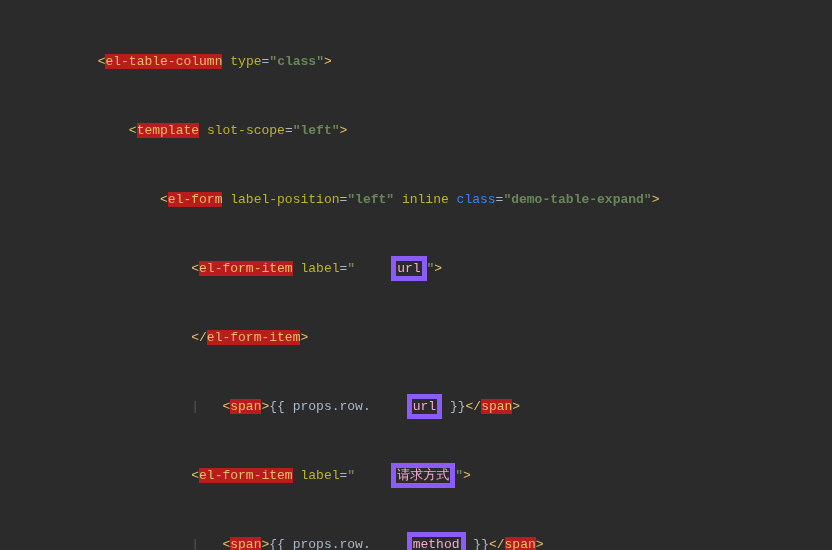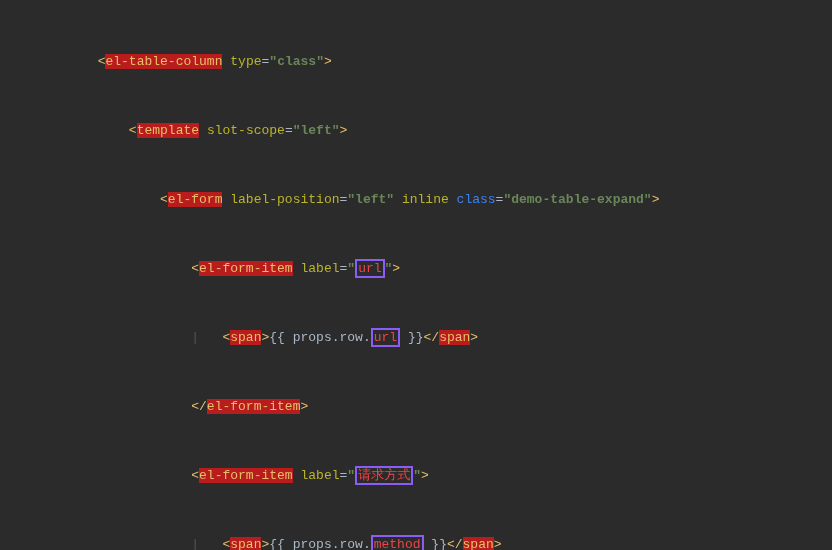--- a/index.html
+++ b/index.html
@@ -24,41 +24,42 @@
   }
   .bracket { color: #e8bf6a; }
   .tag { background: #b91c1c; color: #e8bf6a; }
   .attr { color: #bbb529; }
   .eq { color: #a9b7c6; }
   .strq { color: #6a8759; font-weight: bold; }
   .class-attr { color: #3b82f6; }
   .expr { color: #a9b7c6; }
   .guide { color: #555; }
   .boxed {
-    border: 2px solid #8b5cf6;
+    border: 5px solid #8b5cf6;
     padding: 0 1px;
-    color: #ef4444;
+    color: #f9a8d4;
+    margin-left: 36px;
   }
 </style>
 </head>
 <body>
 
 <div class="editor">
 
 <div class="line">            <span class="bracket">&lt;</span><span class="tag">el-table-column</span> <span class="attr">type</span><span class="eq">=</span><span class="strq">"</span><span class="strq">class</span><span class="strq">"</span><span class="bracket">&gt;</span></div>
 
 <div class="line">                <span class="bracket">&lt;</span><span class="tag">template</span> <span class="attr">slot-scope</span><span class="eq">=</span><span class="strq">"</span><span class="strq">left</span><span class="strq">"</span><span class="bracket">&gt;</span></div>
 
 <div class="line">                    <span class="bracket">&lt;</span><span class="tag">el-form</span> <span class="attr">label-position</span><span class="eq">=</span><span class="strq">"</span><span class="strq">left</span><span class="strq">"</span> <span class="attr">inline</span> <span class="class-attr">class</span><span class="eq">=</span><span class="strq">"</span><span class="strq">demo-table-expand</span><span class="strq">"</span><span class="bracket">&gt;</span></div>
 
 <div class="line">                        <span class="bracket">&lt;</span><span class="tag">el-form-item</span> <span class="attr">label</span><span class="eq">=</span><span class="strq">"</span><span class="boxed">url</span><span class="strq">"</span><span class="bracket">&gt;</span></div>
 
+<div class="line">                        <span class="bracket">&lt;/</span><span class="tag">el-form-item</span><span class="bracket">&gt;</span></div>
+
 <div class="line">                        <span class="guide">|</span>   <span class="bracket">&lt;</span><span class="tag">span</span><span class="bracket">&gt;</span><span class="expr">{{ </span><span class="expr">props.row.</span><span class="boxed">url</span><span class="expr"> }}</span><span class="bracket">&lt;/</span><span class="tag">span</span><span class="bracket">&gt;</span></div>
-
-<div class="line">                        <span class="bracket">&lt;/</span><span class="tag">el-form-item</span><span class="bracket">&gt;</span></div>
 
 <div class="line">                        <span class="bracket">&lt;</span><span class="tag">el-form-item</span> <span class="attr">label</span><span class="eq">=</span><span class="strq">"</span><span class="boxed">请求方式</span><span class="strq">"</span><span class="bracket">&gt;</span></div>
 
 <div class="line">                        <span class="guide">|</span>   <span class="bracket">&lt;</span><span class="tag">span</span><span class="bracket">&gt;</span><span class="expr">{{ </span><span class="expr">props.row.</span><span class="boxed">method</span><span class="expr"> }}</span><span class="bracket">&lt;/</span><span class="tag">span</span><span class="bracket">&gt;</span></div>
 
 
 
 
 
 

